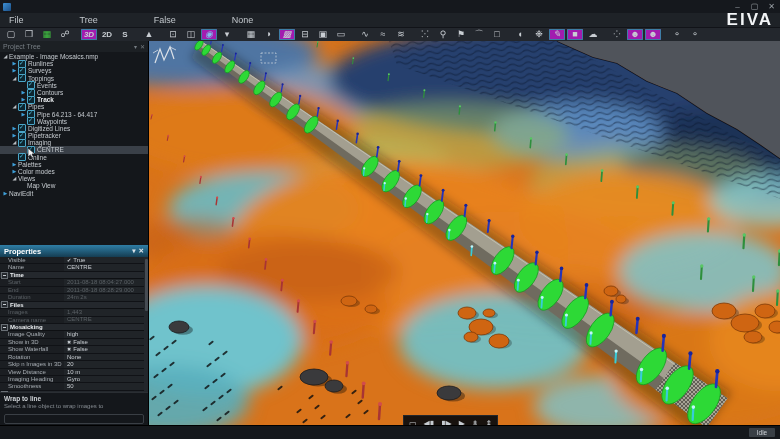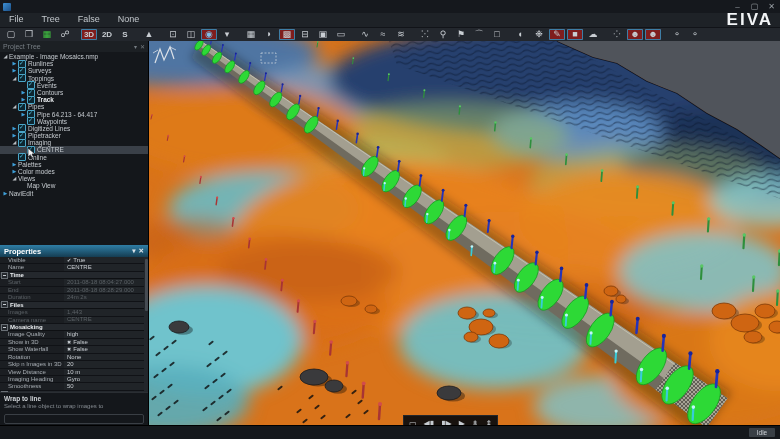--- a/index.html
+++ b/index.html
@@ -5,28 +5,28 @@
   html,body{margin:0;padding:0;background:#101216;}
   body{width:780px;height:439px;overflow:hidden;font-family:"Liberation Sans",sans-serif;
        -webkit-font-smoothing:antialiased;position:relative;color:#c9ced3;}
   .titlebar{position:absolute;left:0;top:0;width:780px;height:13px;background:#15181d;
             display:flex;align-items:center;font-size:8.5px;color:#c9ced4;}
   .appicon{width:8px;height:8px;margin:0 4px 0 3px;background:linear-gradient(135deg,#3d8fd4,#1b4f86);
            border-radius:1px;}
   .win-controls{margin-left:auto;display:flex;}
   .win-btn{width:17px;height:11px;font-size:8px;line-height:11px;text-align:center;color:#9aa0a6;}
   .menubar{position:absolute;left:0;top:13px;width:780px;height:14px;background:#1e2227;
-           display:flex;border-bottom:1px solid #111318;}
+           display:flex;align-items:center;border-bottom:1px solid #111318;gap:38px;}
   .menu-item{font-size:9px;color:#c2c7cc;padding:0 9px;line-height:13px;}
   .toolbar{position:absolute;left:0;top:28px;width:780px;height:13px;background:#23272d;
            display:flex;align-items:center;padding-left:2px;}
   .tb-btn{min-width:12px;height:11px;margin:0 1px;padding:0 2px;font-size:9px;line-height:11px;
           text-align:center;color:#c9ced3;border-radius:1px;}
   .tb-btn.txt{font-size:8px;font-weight:bold;}
-  .tb-btn.active{background:#7f1d1d;box-shadow:inset 0 0 0 1px #3e7ea6;}
+  .tb-btn.active{background:#a21caf;box-shadow:inset 0 0 0 1px #3e7ea6;font-style:italic;}
   .tb-gap{width:6px;}
   .brand{position:absolute;right:7px;top:10px;font-size:17px;font-weight:bold;letter-spacing:2px;
          color:#f2f4f6;z-index:5;}
   .main{position:absolute;left:0;top:41px;width:780px;height:435px;display:flex;}
   .sidebar{width:148px;height:385px;background:#14171b;position:relative;border-right:1px solid #000;
            flex:none;}
   .panel-header{height:11px;display:flex;align-items:center;font-size:7px;color:#767d83;
                 background:#1c2024;padding:0 3px;}
   .panel-header .ph-icons{margin-left:auto;display:flex;gap:3px;font-size:6px;}
   .prop-header{height:12px;background:linear-gradient(180deg,#2f7ea6,#153d52);color:#fff;

